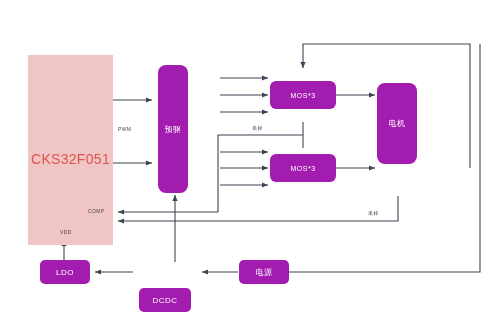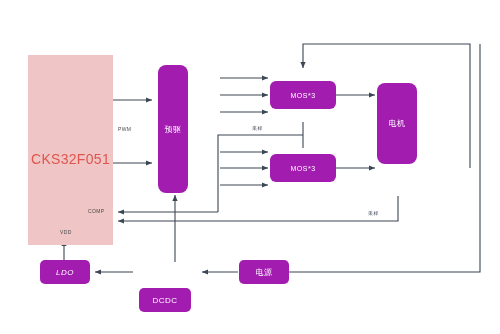--- a/index.html
+++ b/index.html
@@ -128,21 +128,21 @@
   </div>
 
   <div class="blk dark mos-label" style="left:270px; top:154px; width:66px; height:28px; border-radius:6px;">
     <span>MOS*3</span>
   </div>
 
   <div class="blk dark" style="left:377px; top:83px; width:40px; height:81px; border-radius:8px;">
     <span>电机</span>
   </div>
 
-  <div class="blk dark" style="left:40px; top:260px; width:50px; height:24px; border-radius:5px;font-style:italic;">
+  <div class="blk dark" style="left:40px; top:260px; width:50px; height:24px; border-radius:5px;">
     <span>LDO</span>
   </div>
 
   <div class="blk dark" style="left:139px; top:260px; width:52px; height:24px; border-radius:5px;margin-top:28px;">
     <span>DCDC</span>
   </div>
 
   <div class="blk dark" style="left:239px; top:260px; width:50px; height:24px; border-radius:5px;text-align:right;">
     <span>电源</span>
   </div>

